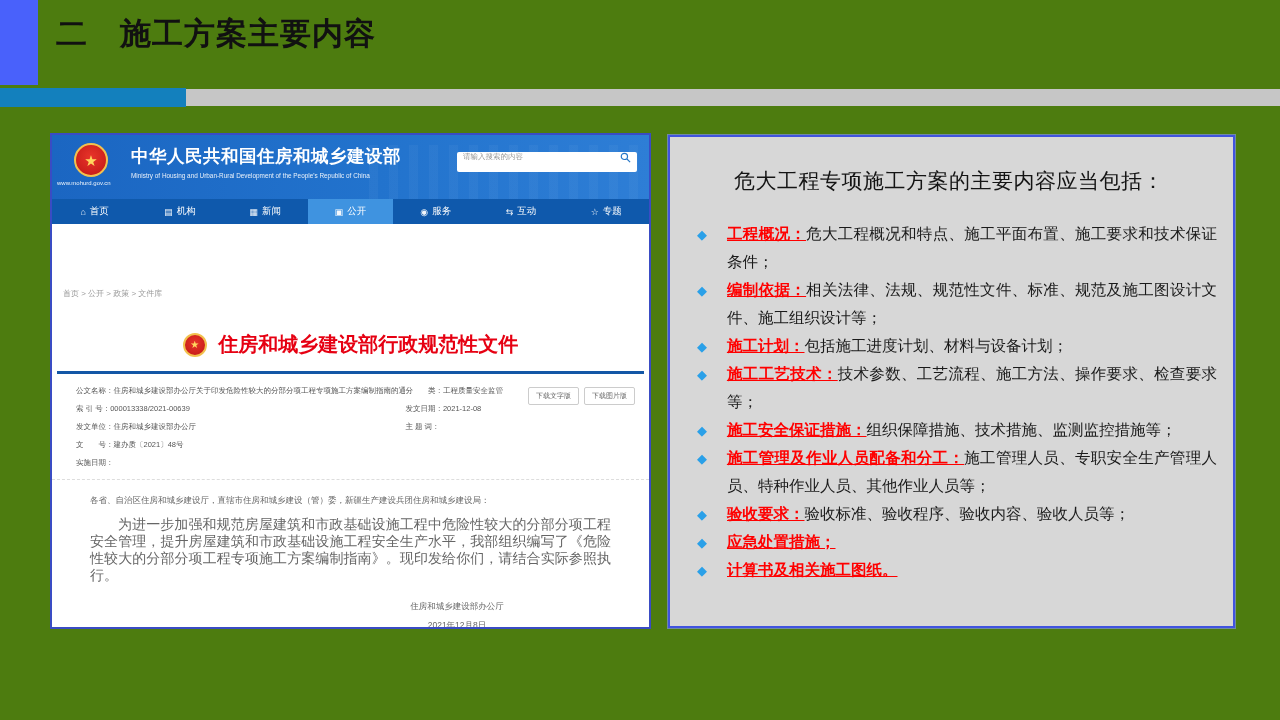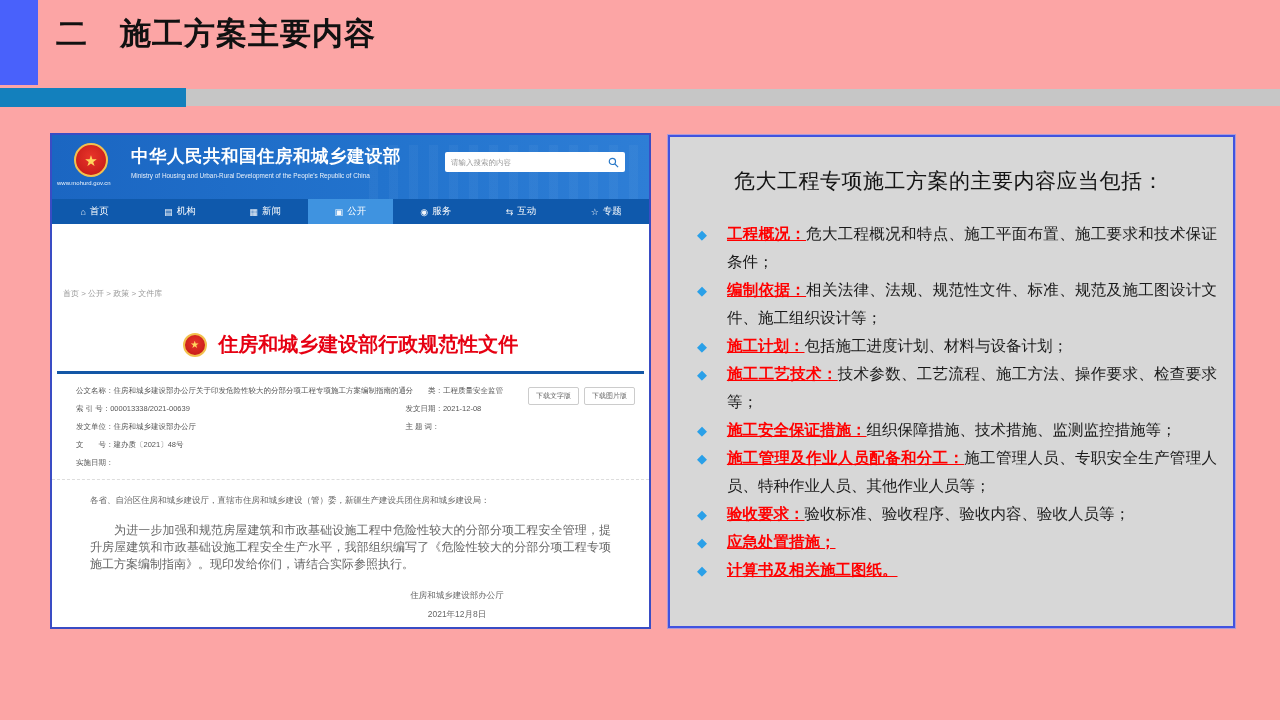--- a/index.html
+++ b/index.html
@@ -1,18 +1,18 @@
 <!DOCTYPE html>
 <html style="--squareBlue: #4961fb; --barBlue: #1380bd; --barGray: #c6c6c6; --boxBorder: #3a4cc4; --headerBlue: #2273cd; --navBlue: #0f59ac; --navActive: #3f93e0; --bannerRed: #e60012; --panelBg: #d7d7d7; --panelBorder: #4053e0; --diamondBlue: #2aa0e8; --bulletRed: #ff0000;"><head>
 <meta charset="utf-8">
 <style>
   * { box-sizing: border-box; margin: 0; padding: 0; }
   html,body { background:#fff; }
   .slide {
-    position: relative; width: 1280px; height: 720px; background: #fca5a5;
+    position: relative; width: 1280px; height: 720px; background: #4d7c0f;
     overflow: hidden; font-family: "Liberation Sans", sans-serif;
   }
   
   .title-square { position:absolute; left:0; top:0; width:38px; height:85px; background:var(--squareBlue,#4961fb); }
   .slide-title {
     position:absolute; left:56px; top:13px; font-family:"DejaVu Serif","Liberation Serif",serif;
     font-weight:bold; font-size:31px; color:#111; letter-spacing:1px; white-space:pre;
   }
   .bar { position:absolute; left:0; top:88px; width:1280px; height:19px; }
   .bar-blue { position:absolute; left:0; top:0; width:186px; height:19px; background:var(--barBlue,#1380bd); }
@@ -31,21 +31,21 @@
     background:radial-gradient(circle at 50% 40%, #e8342a, #bf1715); border:2px solid #f2c14e;
     display:flex; align-items:center; justify-content:center;
   }
   .emblem .star { color:#ffd75e; font-size:15px; line-height:1; }
   .emblem.small { position:static; display:inline-flex; width:24px; height:24px; vertical-align:middle; }
   .emblem.small .star { font-size:10px; }
   .site-url { position:absolute; left:5px; top:45px; width:72px; font-size:6px; color:#fff; opacity:.92; }
   .site-names { position:absolute; left:79px; top:9px; color:#fff; }
   .site-name { font-size:17.5px; font-weight:bold; letter-spacing:.5px; }
   .site-name-en { font-size:6.4px; margin-top:4px; opacity:.9; }
-  .search-box { position:absolute; right:24px; top:17px; width:180px; height:20px; background:#fff; border-radius:2px; display:flex; align-items:center; }
+  .search-box { position:absolute; right:12px; top:17px; width:180px; height:20px; background:#fff; border-radius:2px; display:flex; align-items:flex-start; }
   .search-input { flex:1; border:none; outline:none; font-size:7.5px; padding:0 6px; color:#333; background:transparent; font-family:inherit; }
   .search-input::placeholder { color:#999; }
   .search-icon { width:11px; height:11px; margin-right:6px; flex:none; }
 
   .site-nav { display:flex; height:25px; background:var(--navBlue,#0f59ac); }
   .nav-item { flex:1; display:flex; align-items:center; justify-content:center; gap:4px; color:#fff; font-size:9.5px; cursor:pointer; }
   .nav-item.active { background:var(--navActive,#3f93e0); }
   .nav-icon { font-size:9px; opacity:.95; }
 
   .breadcrumb { padding:17px 11px 6px; font-size:8px; color:#999; background:#fff;margin-top:47px; }
@@ -56,21 +56,21 @@
   .dl-btns { position:absolute; right:14px; top:56px; display:flex; gap:5px; }
   .dl-btn { font-size:7px; color:#666; background:#fff; border:1px solid #ccc; padding:3px 7px; border-radius:2px; font-family:inherit; cursor:pointer; }
   .blue-divider { height:3px; background:#1357a6; margin:13px 5px 0; }
 
   .meta { display:flex; padding:8px 24px 7px; border-bottom:1px dashed #ddd; font-size:7.5px; color:#555; }
   .meta-left { width:60%; } .meta-right { width:40%; }
   .meta-row { line-height:18px; white-space:nowrap; overflow:hidden; }
 
   .doc-title { text-align:center; margin-top:15px; font-size:13.5px; font-weight:bold; color:#333; line-height:21px; }
   .salutation { margin:13px 38px 0; font-size:8.5px; color:#666; }
-  .doc-body { margin:15px 38px 0; font-size:12px; color:#666; line-height:17px; text-indent:2em; text-align:justify; }
+  .doc-body { margin:9px 38px 0; font-size:14px; color:#666; line-height:17px; text-indent:2em; text-align:justify; }
   .signature { width:220px; margin:13px 82px 0 auto; text-align:center; font-size:8.5px; color:#666; line-height:19px; }
   .doc-note { margin:15px 0 0 44px; font-size:8.5px; color:#666; }
 
   
   .panel {
     position:absolute; left:668px; top:135px; width:567px; height:493px;
     background:var(--panelBg,#d7d7d7); border:2px solid var(--panelBorder,#4053e0);
     box-shadow:0 0 0 1px rgba(130,148,240,.65);
     font-family:"Liberation Serif","DejaVu Serif",serif;
   }

